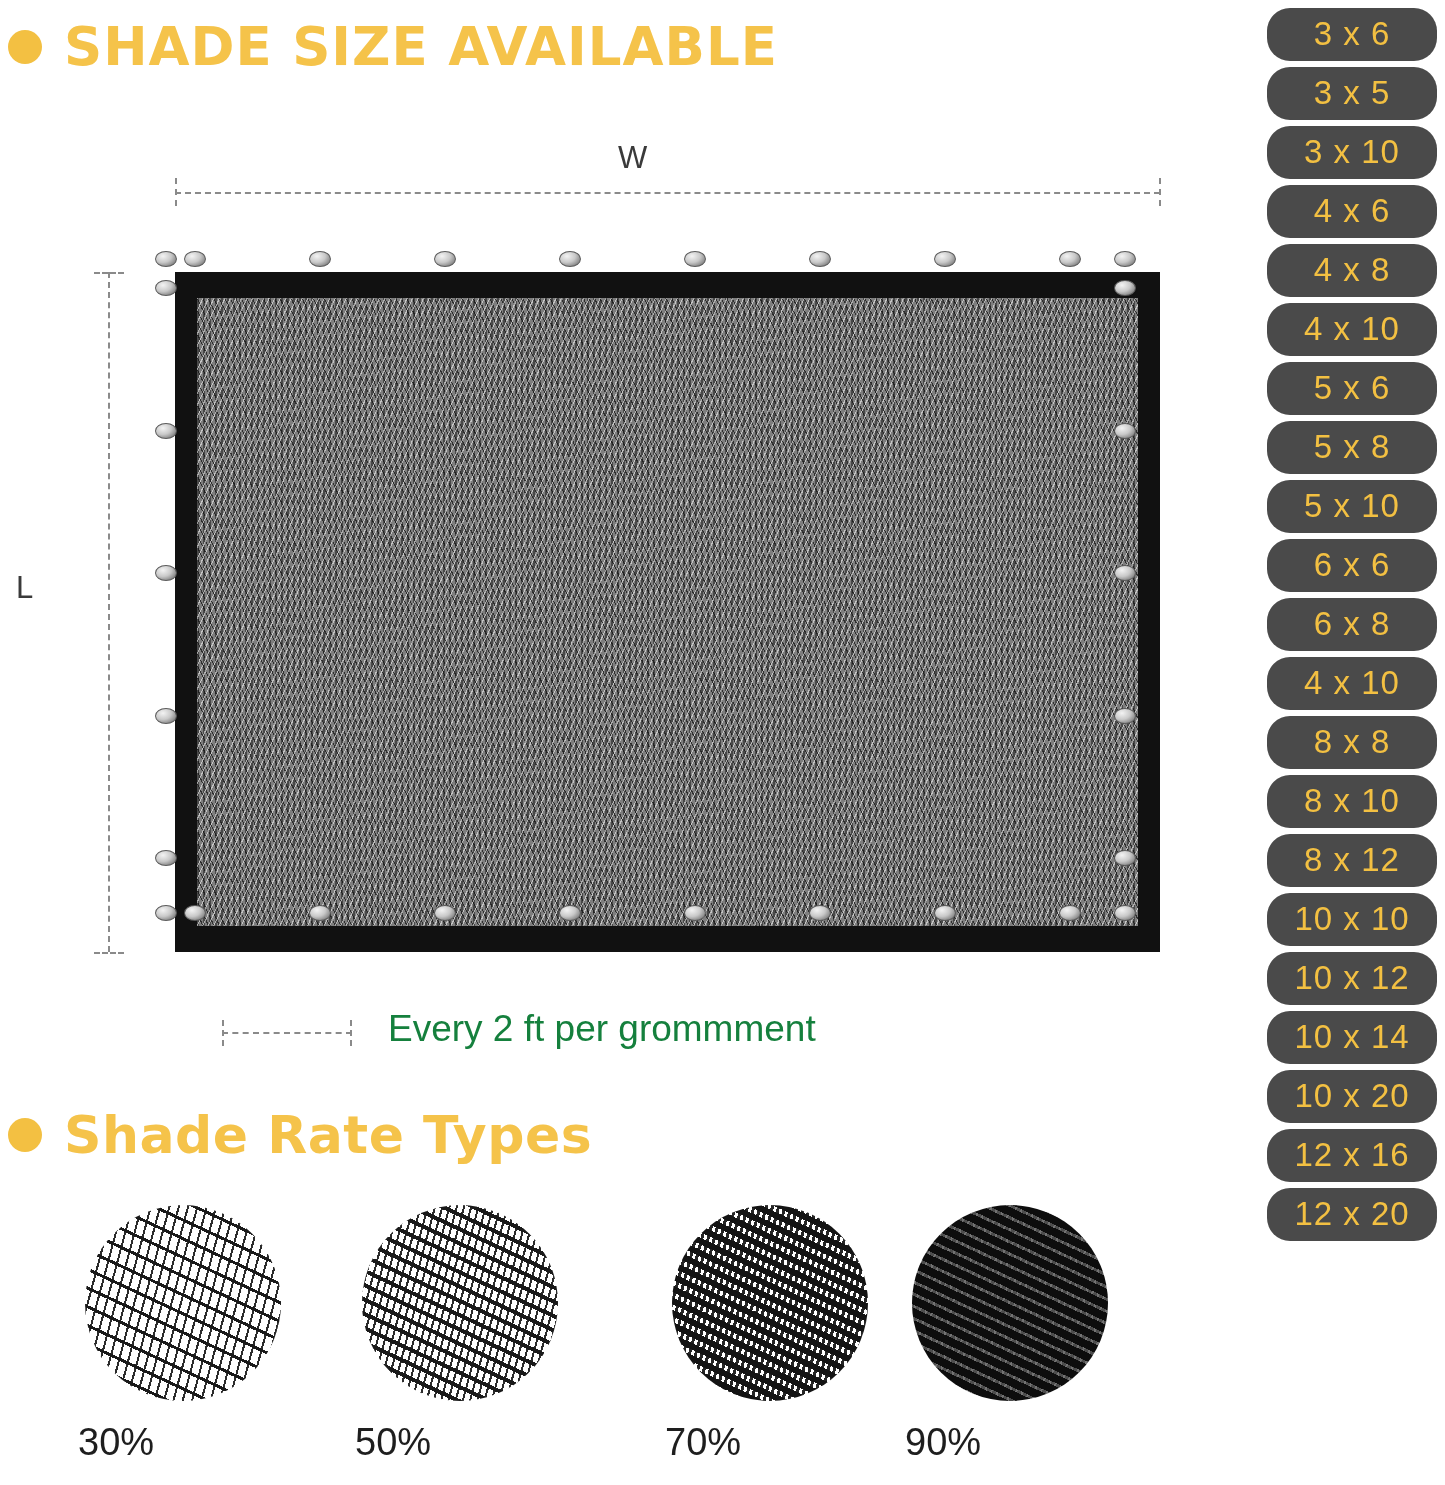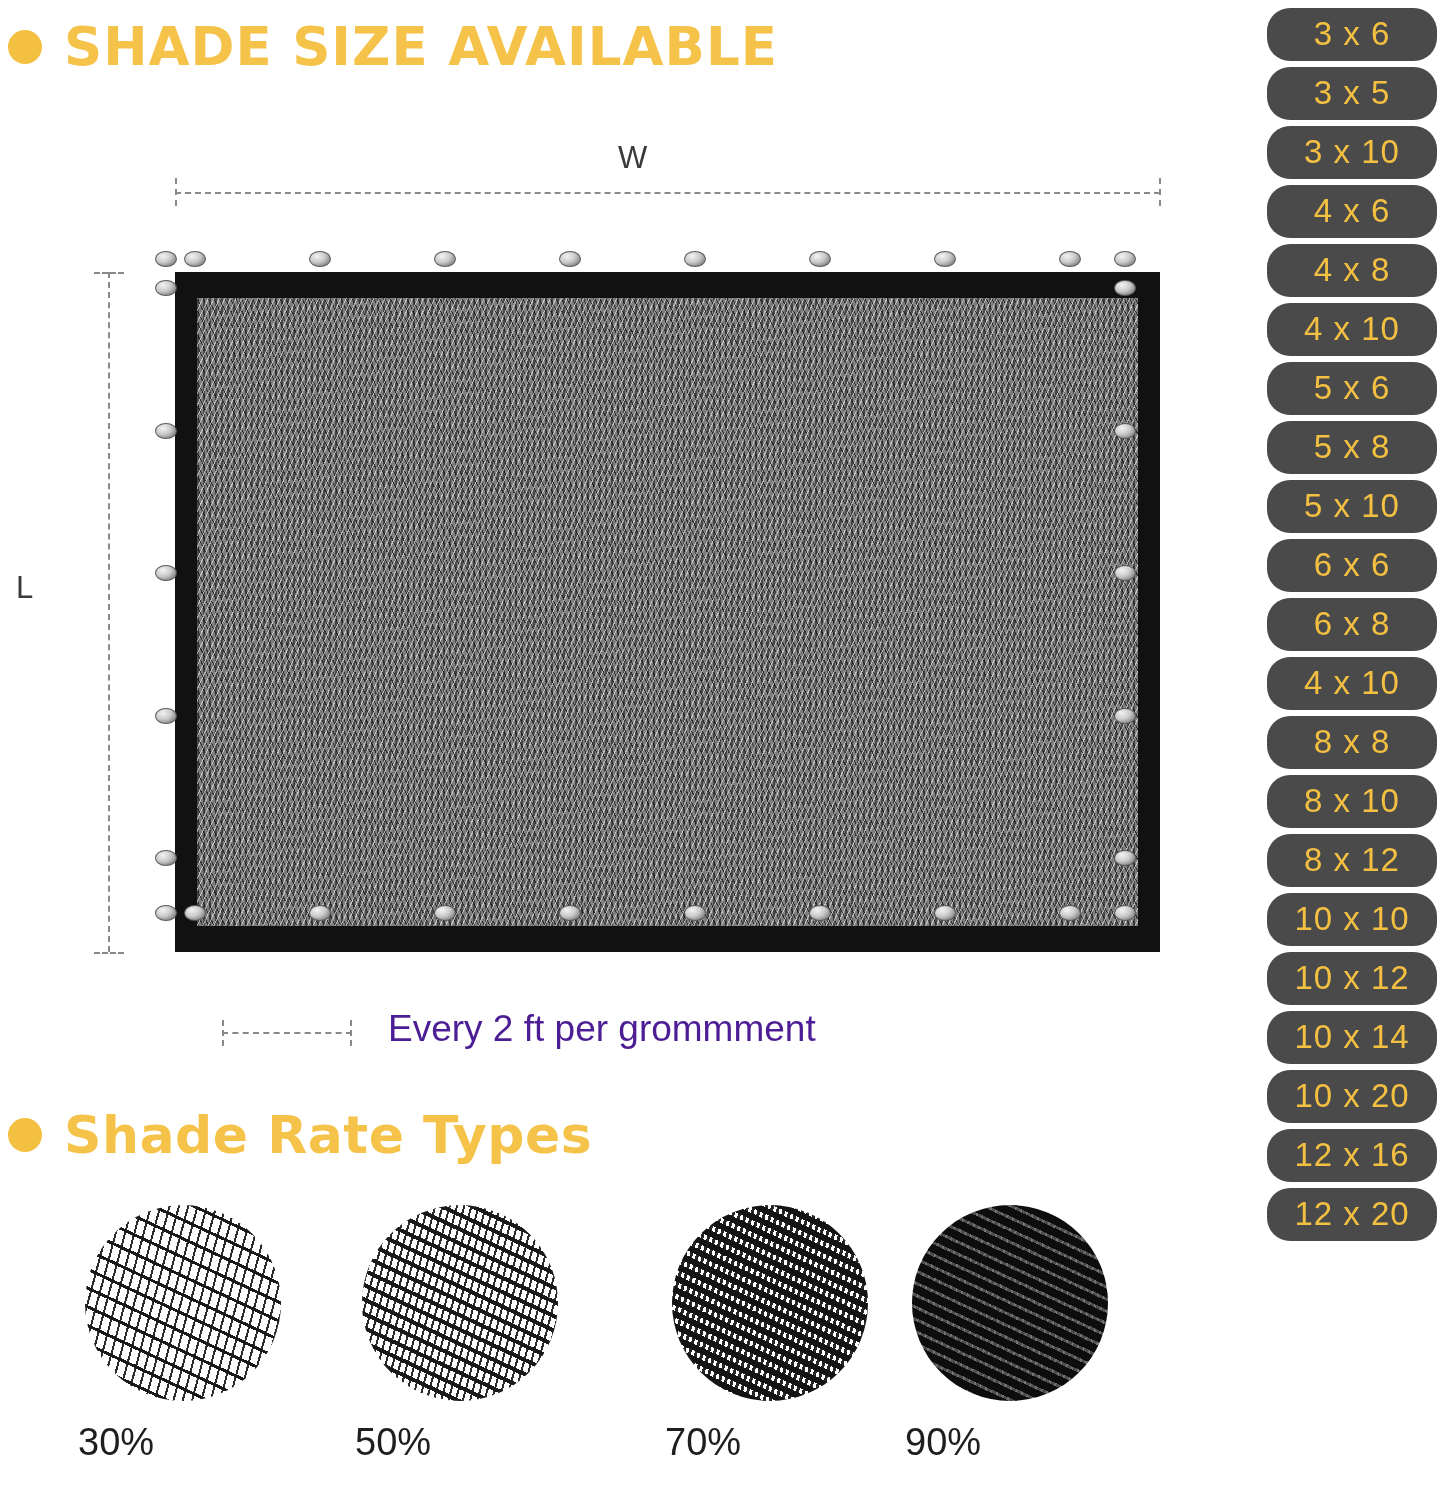--- a/index.html
+++ b/index.html
@@ -115,21 +115,21 @@
     height: 26px;
     top: 900px;
   }
   .g-tick-l { left: 222px; }
   .g-tick-r { left: 350px; }
   .grommet-caption {
     position: absolute;
     left: 388px;
     top: 888px;
     font-size: 37px;
-    color: #4c1d95;
+    color: #15803d;
     font-family: "Liberation Sans", sans-serif;
   }
 
   
   .panel {
     position: absolute;
     left: 175px;
     top: 152px;
     width: 985px;
     height: 680px;

